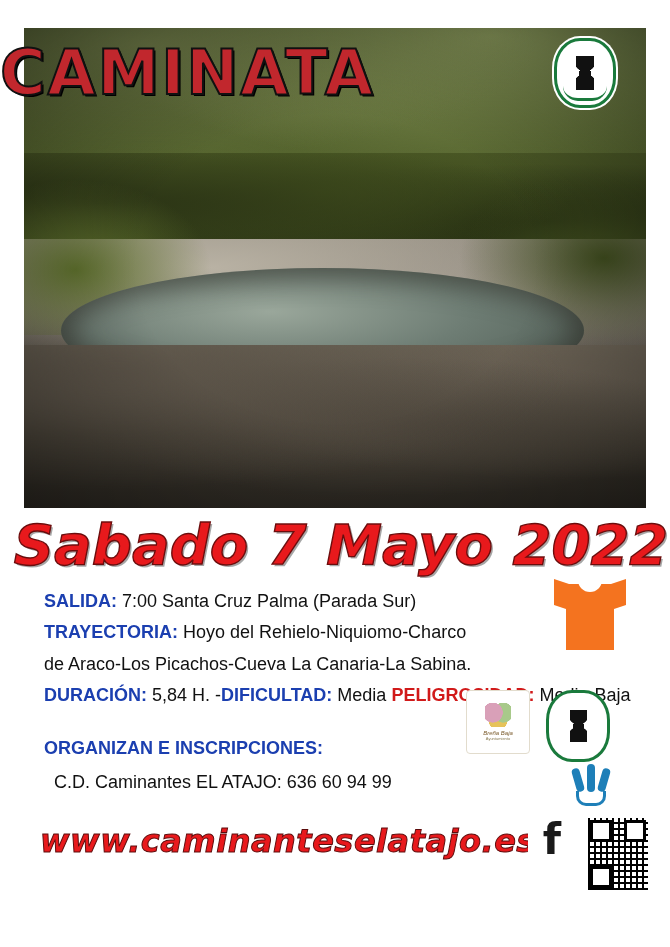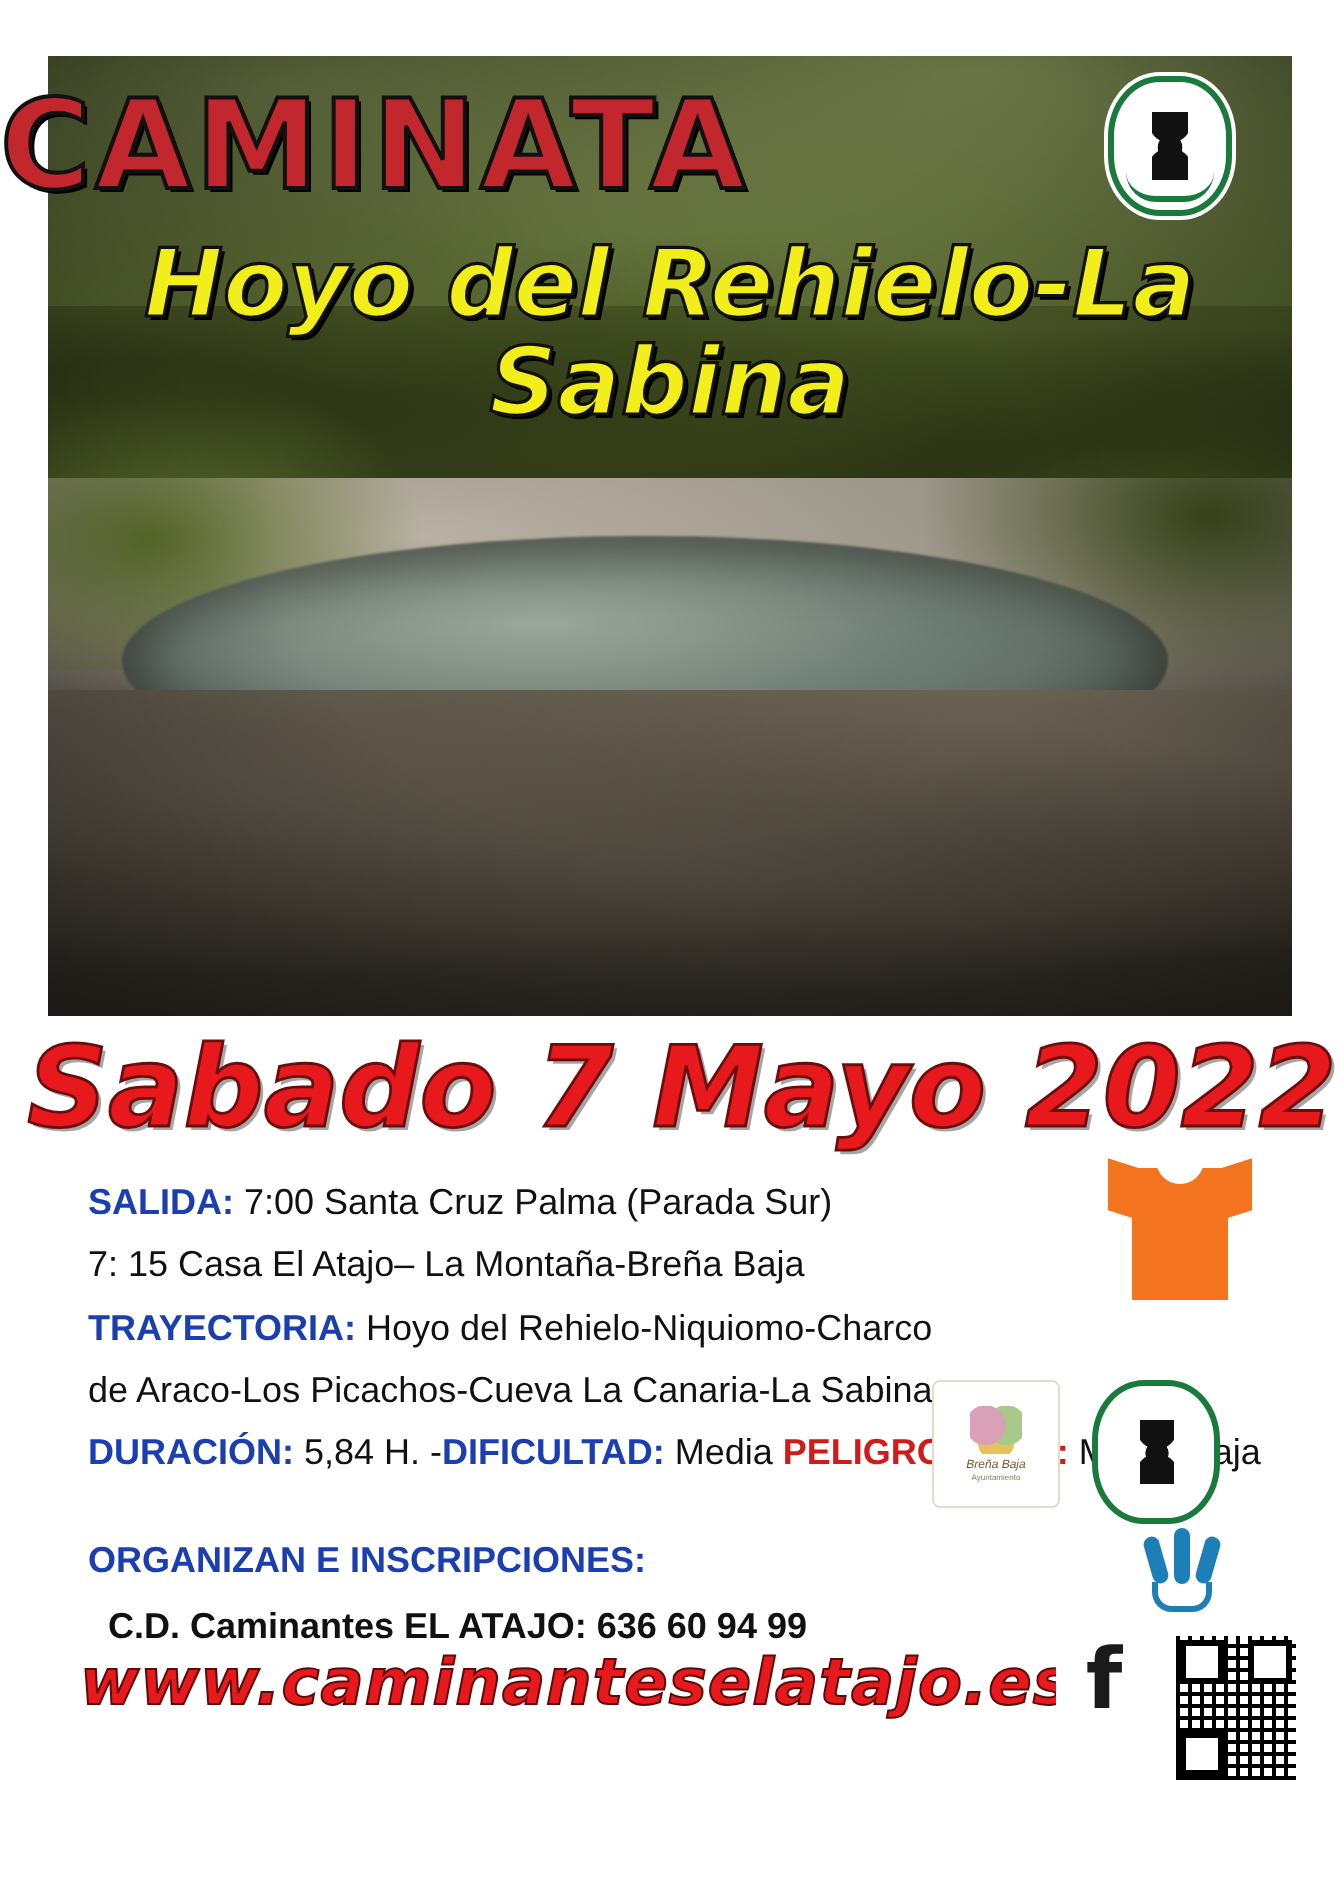--- a/index.html
+++ b/index.html
@@ -140,21 +140,21 @@
     color:#111;
     font-size:18px;
     line-height:1.52;
   }
   .info .ln{margin-bottom:4px;}
   .lbl-blue{color:#1b3fb0;font-weight:bold;}
   .lbl-red{color:#d11a1a;font-weight:bold;}
   .txt{color:#111;}
   .info .ln.organiza{margin-top:26px;font-weight:bold;color:#1b3fb0;}
   .info .ln.contact{margin-top:6px;color:#111;}
-  .info .ln.indent{padding-left:10px;font-weight:bold;}
+  .info .ln.indent{padding-left:10px;}
 
   
   .tshirt{
     position:absolute;right:44px;top:570px;width:72px;height:82px;
   }
   .tshirt .body{
     position:absolute;left:12px;top:14px;width:48px;height:66px;
     background:#f4731f;
   }
   .tshirt .sleeve-l{
@@ -260,41 +260,39 @@
     <div class="brush"></div>
     <div class="bank"></div>
     <div class="grass-l"></div>
     <div class="grass-r"></div>
     <div class="pool"></div>
     <div class="mud"></div>
     <div class="darkvig"></div>
   </div>
 
   <div class="title1">CAMINATA</div>
-  <div class="title2">Hoyo del Rehielo-La Sabina</div>
 
   <div class="logo-badge">
     <div class="ant"></div>
     <div class="arc"></div>
   </div>
 
   <div class="date">Sabado 7 Mayo 2022</div>
 
   <div class="tshirt">
     <div class="sleeve-l"></div>
     <div class="sleeve-r"></div>
     <div class="body"></div>
     <div class="collar"></div>
   </div>
 
   <div class="info">
     <div class="ln">
       <span class="lbl-blue">SALIDA:</span><span class="txt"> 7:00 Santa Cruz Palma (Parada Sur)</span>
     </div>
-    <div class="ln">7: 15 Casa El Atajo– La Montaña-Breña Baja</div>
     <div class="ln">
       <span class="lbl-blue">TRAYECTORIA:</span><span class="txt"> Hoyo del Rehielo-Niquiomo-Charco</span>
     </div>
     <div class="ln">de Araco-Los Picachos-Cueva La Canaria-La Sabina.</div>
     <div class="ln">
       <span class="lbl-blue">DURACIÓN:</span><span class="txt"> 5,84 H. -</span><span class="lbl-blue">DIFICULTAD:</span><span class="txt"> Media </span><span class="lbl-red">PELIGROSIDAD:</span><span class="txt"> Media-Baja</span>
     </div>
     <div class="ln organiza">ORGANIZAN E INSCRIPCIONES:</div>
     <div class="ln contact indent"> C.D. Caminantes EL ATAJO: 636 60 94 99</div>
   </div>

